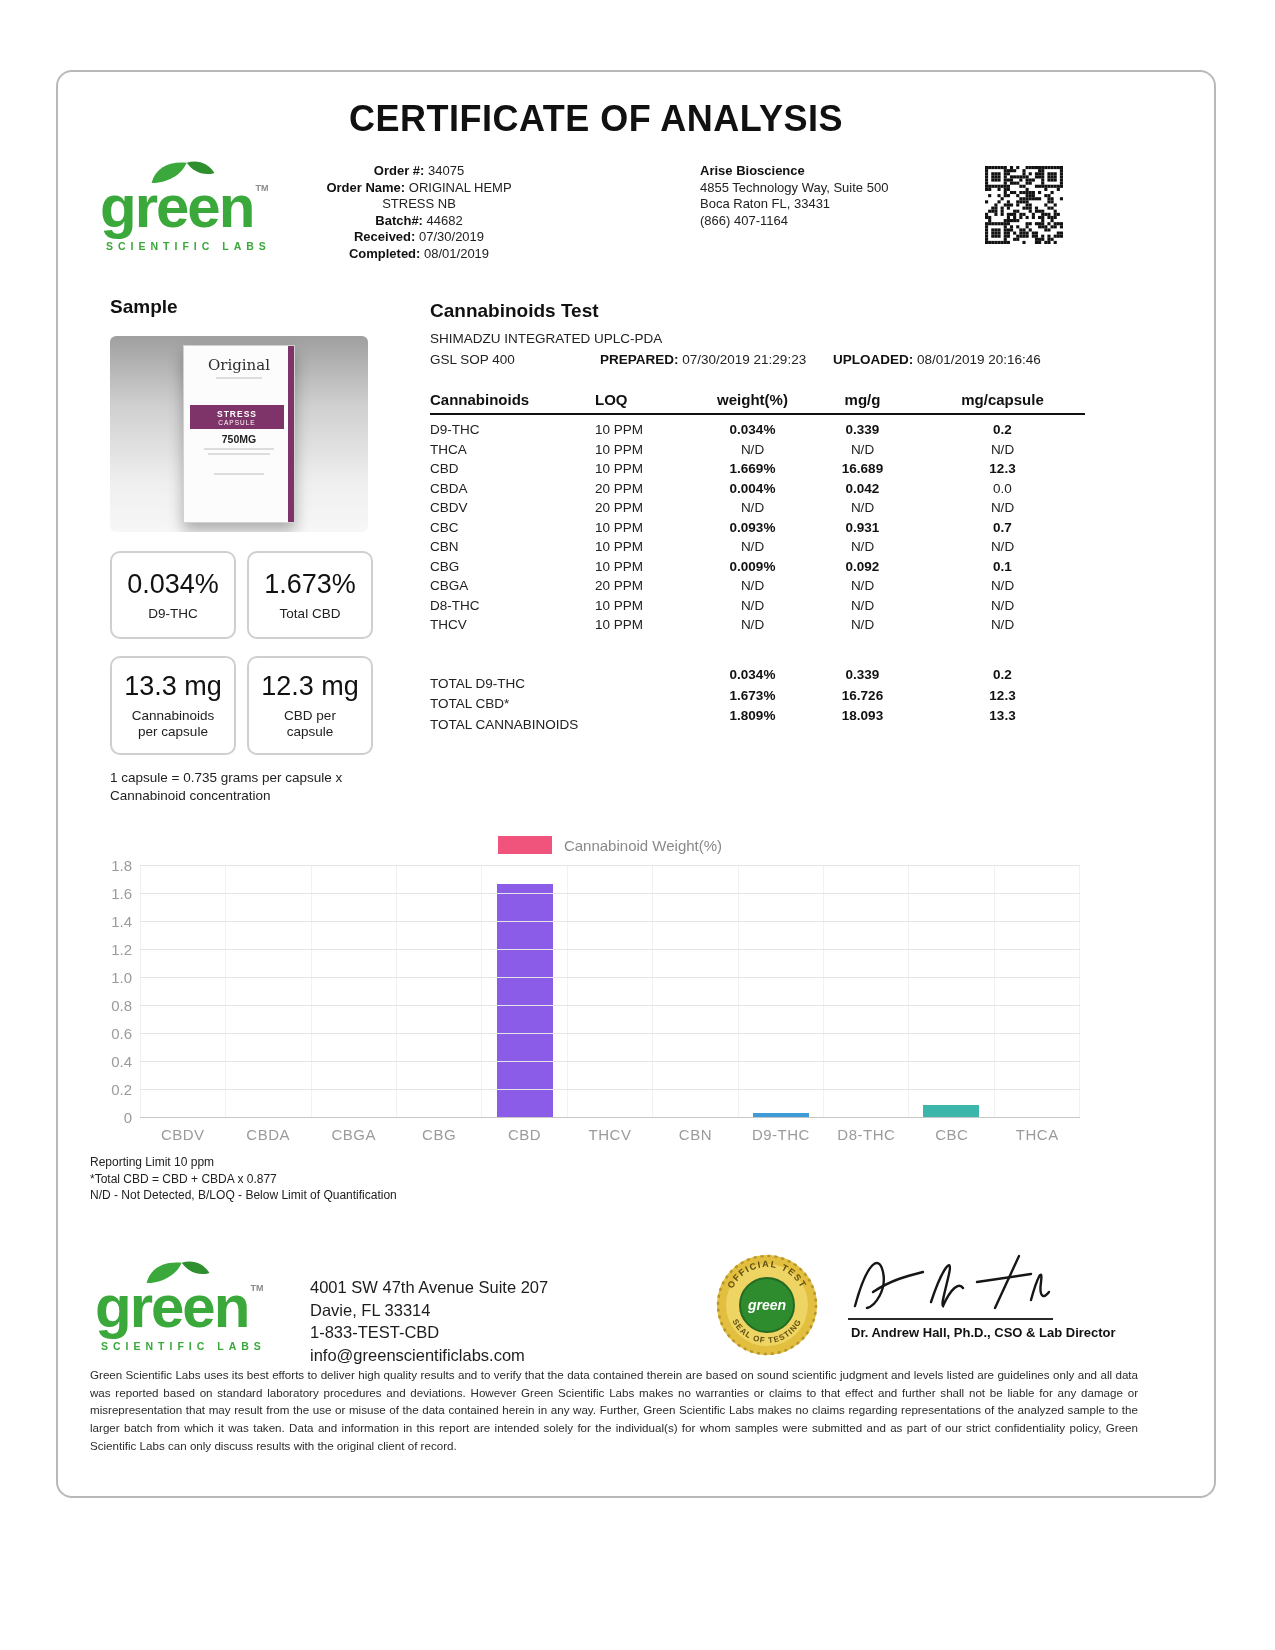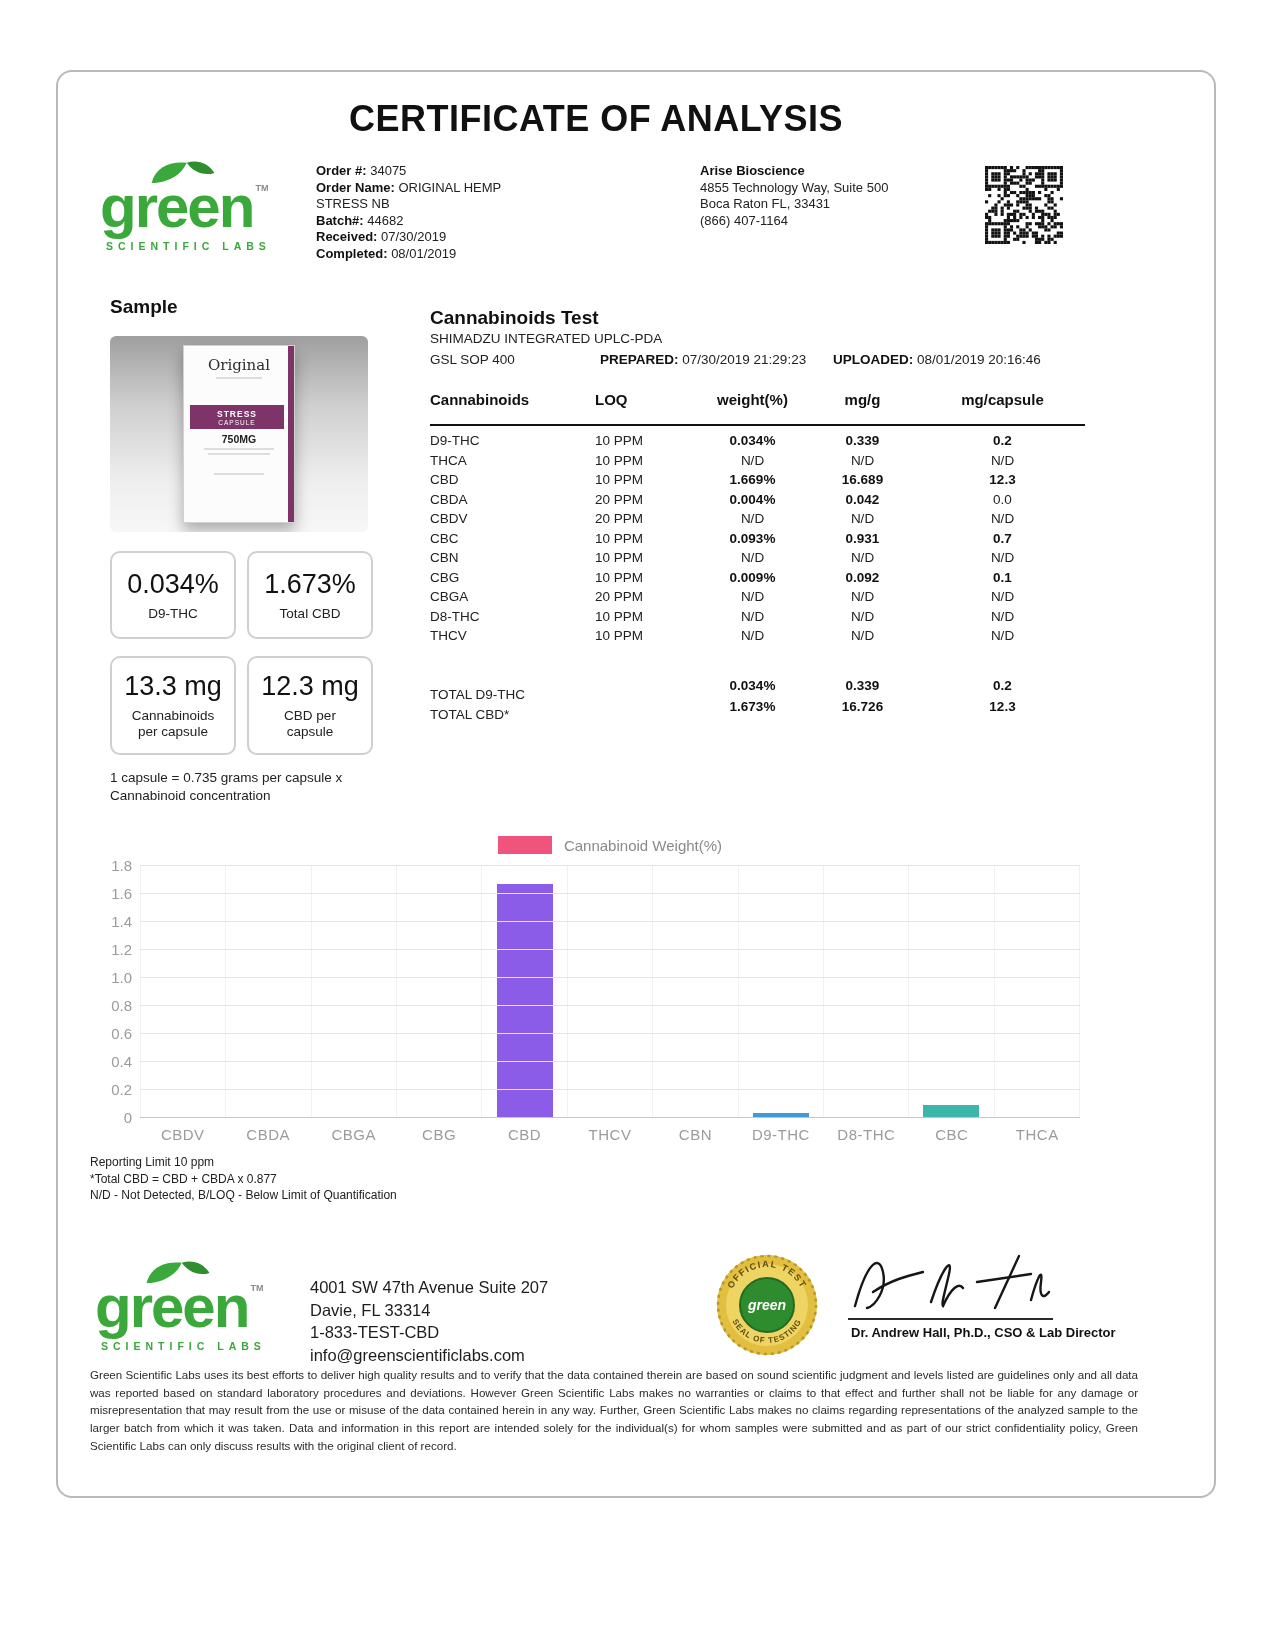--- a/index.html
+++ b/index.html
@@ -13,21 +13,21 @@
   
   .logo{display:flex;flex-direction:column;align-items:flex-start;}
   .logo .leaves{margin-left:46px;margin-bottom:-9px;}
   .logo .wordrow{display:flex;align-items:flex-start;}
   .logo .word{font-size:60px;font-weight:800;color:#3aa83a;line-height:1;letter-spacing:-2px;}
   .logo .tm{font-size:9px;color:#8a8a8a;font-weight:bold;margin-top:6px;margin-left:2px;}
   .logo .sub{font-size:10.5px;font-weight:bold;color:#3aa83a;letter-spacing:5px;margin-top:3px;margin-left:6px;}
 
   .info{font-size:13px;line-height:16.5px;color:#222;}
   .info b{color:#111;}
-  .order-info{left:316px;top:163px;width:190px;}
+  .order-info{left:324px;top:163px;width:190px;text-align:center;}
   .client-info{left:700px;top:163px;width:260px;}
   .qr{left:985px;top:166px;width:78px;height:78px;background:#fff;}
   .qr svg{fill:#111;display:block;}
 
   .h2{font-size:19px;font-weight:bold;color:#111;}
 
   
   .photo{left:110px;top:336px;width:258px;height:196px;border-radius:6px;
          background:linear-gradient(180deg,#9f9f9f 0%,#cfcfcf 35%,#efefef 75%,#f7f7f7 100%);
          display:flex;justify-content:center;overflow:hidden;}
@@ -48,21 +48,21 @@
   .stat .l{font-size:13.5px;color:#222;margin-top:6px;line-height:16px;}
   .note{left:110px;top:769px;width:290px;font-size:13.5px;line-height:17.5px;color:#222;}
 
   
   .meta{font-size:13.5px;color:#222;}
   .meta b{color:#111;}
 
   
   .tbl{left:430px;top:391px;width:655px;}
   .thead,.trow{display:grid;grid-template-columns:165px 105px 105px 115px 165px;align-items:center;}
-  .thead{font-weight:bold;font-size:15px;padding-bottom:16px;border-bottom:2.5px solid #111;color:#111;}
+  .thead{font-weight:bold;font-size:15px;padding-bottom:5px;border-bottom:2.5px solid #111;color:#111;}
   .tbody{margin-top:5px;}
   .trow{height:19.5px;font-size:13.5px;color:#222;}
   .totals{margin-top:24px;}
   .totals .trow{height:20.5px;}
   .a-l{text-align:left;}
   .a-c{text-align:center;}
   .bold{font-weight:bold;color:#111;}
   .name-span{grid-column:1 / 3;margin-top:17px;}
 
   
@@ -441,21 +441,21 @@
         <rect x="48" y="96" width="4" height="4"></rect>
         <rect x="64" y="96" width="4" height="4"></rect>
         <rect x="68" y="96" width="4" height="4"></rect>
         <rect x="76" y="96" width="4" height="4"></rect>
         <rect x="80" y="96" width="4" height="4"></rect>
         <rect x="88" y="96" width="4" height="4"></rect>
       </svg>
   </div>
 
   <div class="abs h2" style="left:110px;top:296px;">Sample</div>
-  <div class="abs h2" style="left:430px;top:307px;text-align:right;">Cannabinoids Test</div>
+  <div class="abs h2" style="left:430px;top:300px;text-align:right;">Cannabinoids Test</div>
 
   <div class="abs photo">
     <div class="pbox">
       <div class="stripe"></div>
       <div class="brand">Original</div>
       <div class="tinybar" style="width:46px;"></div>
       <div class="band">
         <div class="b1">STRESS</div>
         <div class="b2">CAPSULE</div>
       </div>
@@ -588,20 +588,26 @@
           <div class="a-l name-span">TOTAL D9-THC</div>
           <div class="a-c bold">0.034%</div>
           <div class="a-c bold">0.339</div>
           <div class="a-c bold">0.2</div>
         </div>
         <div class="trow">
           <div class="a-l name-span">TOTAL CBD*</div>
           <div class="a-c bold">1.673%</div>
           <div class="a-c bold">16.726</div>
           <div class="a-c bold">12.3</div>
+        </div>
+        <div class="trow">
+          <div class="a-l name-span">TOTAL CANNABINOIDS</div>
+          <div class="a-c bold">1.809%</div>
+          <div class="a-c bold">18.093</div>
+          <div class="a-c bold">13.3</div>
         </div>
       </div>
   </div>
 
   <div class="abs legend">
     <div class="sw" style="background: rgb(240, 83, 124);"></div>
     <div class="lt">Cannabinoid Weight(%)</div>
   </div>
   <div class="abs yaxis">
       <div class="ylab" style="bottom: -8px;">0</div>

